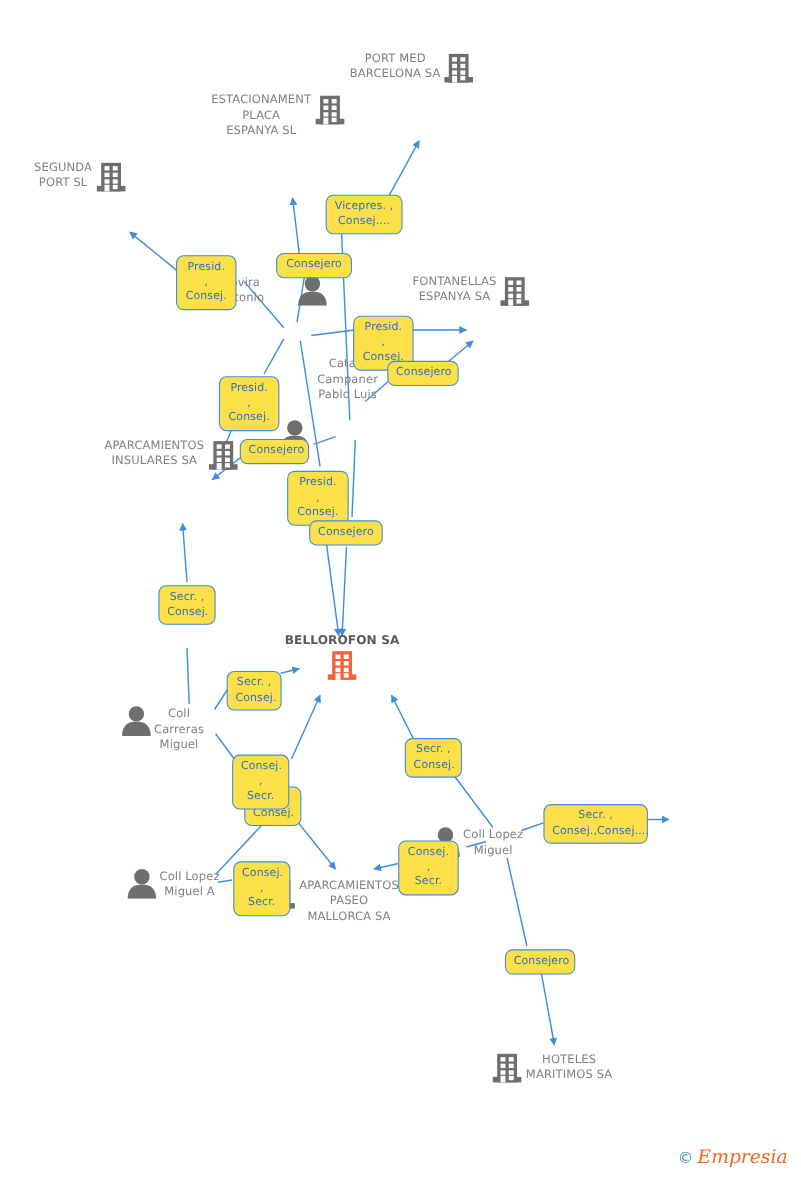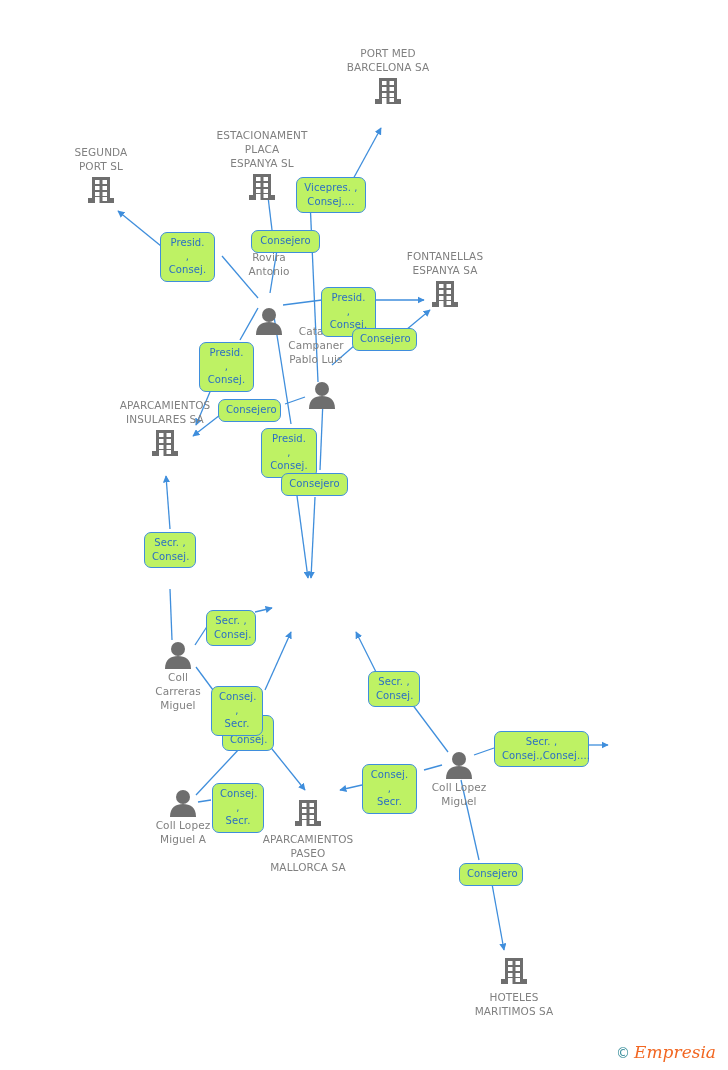--- a/index.html
+++ b/index.html
@@ -23,22 +23,22 @@
     left: 0;
     top: 0;
     width: 728px;
     height: 1070px;
     pointer-events: none;
   }
   
   .node {
     position: absolute;
     display: flex;
-    flex-direction: column;
-    align-items: center;
+    flex-direction: row;
+    align-items: flex-start;
     width: 140px;
     margin-left: -70px;
   }
   .node .node-label {
     font-size: 10.5px;
     line-height: 14px;
     color: #808080;
     text-align: center;
     white-space: pre-line;
     letter-spacing: 0.1px;
@@ -54,21 +54,21 @@
 
   
   .bld { display:block; }
 
   
   .psn { display:block; }
 
   
   .relbox {
     position: absolute;
-    background: #bef264;
+    background: #fde047;
     border: 1.3px solid #3f8edc;
     border-radius: 7px;
     color: #2b6fc4;
     font-size: 10px;
     line-height: 13.5px;
     text-align: center;
     padding: 3px 7px 4px 7px;
     box-sizing: border-box;
     white-space: pre-line;
     letter-spacing: 0.1px;
@@ -176,21 +176,21 @@
         <rect x="11" y="12" width="4.5" height="4" fill="#ffffff"></rect>
         <rect x="18.5" y="12" width="4.5" height="4" fill="#ffffff"></rect>
         <rect x="11" y="18" width="4.5" height="4" fill="#ffffff"></rect>
         <rect x="18.5" y="18" width="4.5" height="4" fill="#ffffff"></rect>
         <rect x="11" y="23" width="4.5" height="6" fill="#ffffff"></rect>
         <rect x="18.5" y="23" width="4.5" height="4" fill="#ffffff"></rect>
       </svg>
     </div>
   </div>
 
-  <div class="node label-above" style="left:262px; top:84px;margin-top:44px;">
+  <div class="node label-above" style="left:262px; top:84px;">
     <div class="node-label">ESTACIONAMENT
 PLACA
 ESPANYA SL</div>
     <div class="glyph">
       <svg class="bld" width="34" height="34" viewBox="0 0 34 34">
         <rect x="8" y="3" width="18" height="26" fill="#6e6e6e"></rect>
         <rect x="4" y="24" width="26" height="5" fill="#6e6e6e"></rect>
         <rect x="11" y="6" width="4.5" height="4" fill="#ffffff"></rect>
         <rect x="18.5" y="6" width="4.5" height="4" fill="#ffffff"></rect>
         <rect x="11" y="12" width="4.5" height="4" fill="#ffffff"></rect>
@@ -253,20 +253,37 @@
         <rect x="11" y="12" width="4.5" height="4" fill="#ffffff"></rect>
         <rect x="18.5" y="12" width="4.5" height="4" fill="#ffffff"></rect>
         <rect x="11" y="18" width="4.5" height="4" fill="#ffffff"></rect>
         <rect x="18.5" y="18" width="4.5" height="4" fill="#ffffff"></rect>
         <rect x="11" y="23" width="4.5" height="6" fill="#ffffff"></rect>
         <rect x="18.5" y="23" width="4.5" height="4" fill="#ffffff"></rect>
       </svg>
     </div>
   </div>
 
+  <div class="node focus" style="left:311px; top:575px; flex-direction:column; align-items:center;">
+    <div class="glyph">
+      <svg class="bld" width="34" height="34" viewBox="0 0 34 34">
+        <rect x="8" y="3" width="18" height="26" fill="#f4643c"></rect>
+        <rect x="4" y="24" width="26" height="5" fill="#f4643c"></rect>
+        <rect x="11" y="6" width="4.5" height="4" fill="#ffffff"></rect>
+        <rect x="18.5" y="6" width="4.5" height="4" fill="#ffffff"></rect>
+        <rect x="11" y="12" width="4.5" height="4" fill="#ffffff"></rect>
+        <rect x="18.5" y="12" width="4.5" height="4" fill="#ffffff"></rect>
+        <rect x="11" y="18" width="4.5" height="4" fill="#ffffff"></rect>
+        <rect x="18.5" y="18" width="4.5" height="4" fill="#ffffff"></rect>
+        <rect x="11" y="23" width="4.5" height="6" fill="#ffffff"></rect>
+        <rect x="18.5" y="23" width="4.5" height="4" fill="#ffffff"></rect>
+      </svg>
+    </div>
+    <div class="node-label">BELLOROFON SA</div>
+  </div>
 
   <div class="node label-below" style="left:308px; top:797px;">
     <div class="glyph">
       <svg class="bld" width="34" height="34" viewBox="0 0 34 34">
         <rect x="8" y="3" width="18" height="26" fill="#6e6e6e"></rect>
         <rect x="4" y="24" width="26" height="5" fill="#6e6e6e"></rect>
         <rect x="11" y="6" width="4.5" height="4" fill="#ffffff"></rect>
         <rect x="18.5" y="6" width="4.5" height="4" fill="#ffffff"></rect>
         <rect x="11" y="12" width="4.5" height="4" fill="#ffffff"></rect>
         <rect x="18.5" y="12" width="4.5" height="4" fill="#ffffff"></rect>

